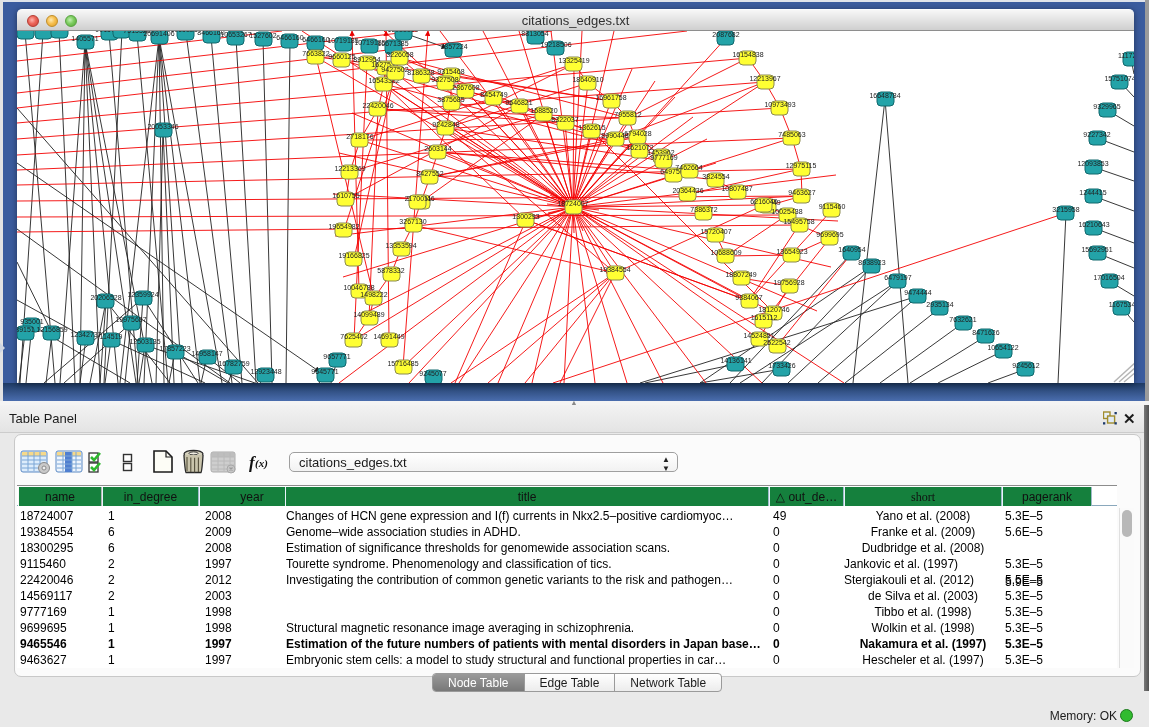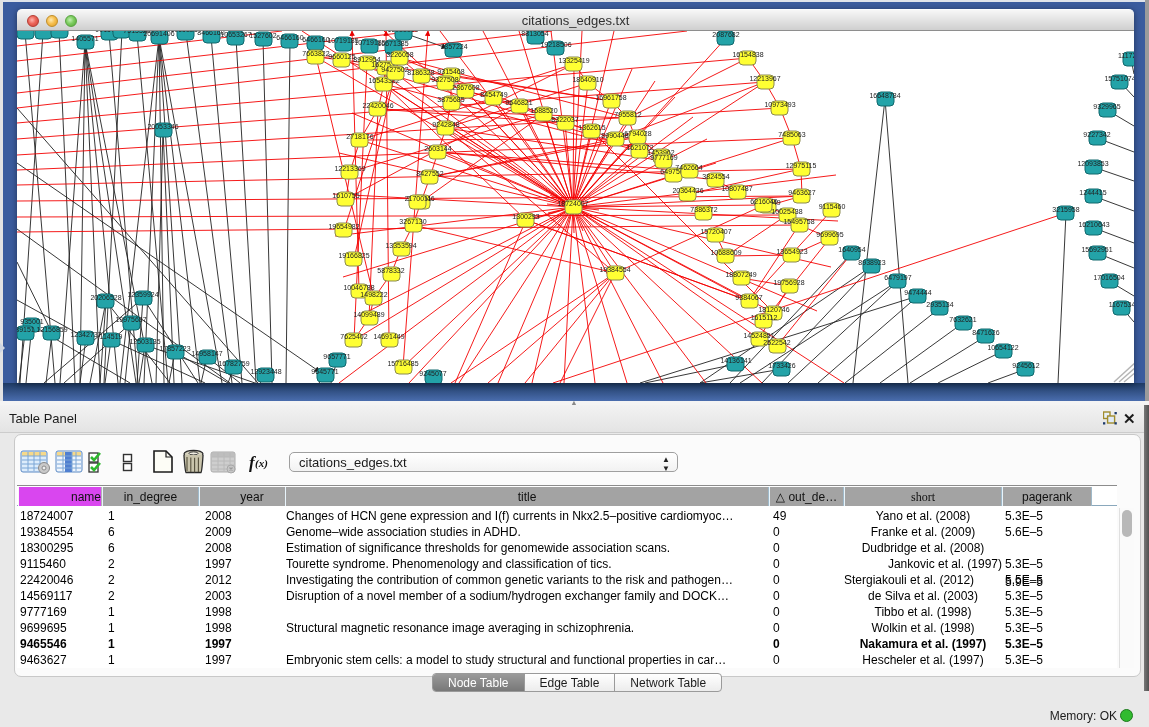--- a/index.html
+++ b/index.html
@@ -37,22 +37,22 @@
 
 
 #toolbar { position:absolute; left:14px; top:444px; width:1100px; height:36px; }
 #dropdown { position:absolute; left:289px; top:452px; width:389px; height:20px; background:linear-gradient(#ffffff,#f2f2f2); border:1px solid #9f9f9f; border-radius:5px; }
 #dropdown .txt { position:absolute; left:9px; top:2px; font-size:13px; color:#1a1a1a; }
 #dropdown .step { position:absolute; right:7px; top:2px; font-size:8px; line-height:9px; color:#222; }
 
 
 #tbl { position:absolute; left:17px; top:485px; width:1100px; height:183px; background:#ffffff; font-size:12px; }
 #thead { position:absolute; left:0; top:0; width:1100px; height:21px; border-top:1px solid #8c8c8c; border-bottom:1px solid #8aa8bc; }
-.th { position:absolute; top:1px; height:19px; background:#a3a3a3; border-right:1px solid #9fb9c9; border-left:1px solid #e8f4fb; text-align:center; font-size:12px; color:#111; padding-top:3px; }
-.th.gray { background:#d946ef; border-left:1px solid #f8f8f8; border-right:1px solid #b5b5b5;text-align:right; }
+.th { position:absolute; top:1px; height:19px; background:#15803d; border-right:1px solid #9fb9c9; border-left:1px solid #e8f4fb; text-align:center; font-size:12px; color:#111; padding-top:3px; }
+.th.gray { background:#15803d; border-left:1px solid #f8f8f8; border-right:1px solid #b5b5b5; }
 .row { position:absolute; left:0; width:1100px; height:16px; white-space:nowrap; }
 .c { position:absolute; top:1px; overflow:hidden; color:#000; }
 
 
 #tabs { position:absolute; left:432px; top:673px; height:19px; display:flex; border:1px solid #9a9a9a; border-radius:4px; overflow:hidden; background:linear-gradient(#ffffff,#ececec); }
 #tabs .tab { font-size:12px; color:#1c1c1c; padding:2px 15px 0 15px; border-right:1px solid #9a9a9a; }
 #tabs .tab.sel { background:linear-gradient(#9a9a9a,#787878); color:#ffffff; }
 #tabs .tab:last-child { border-right:none; }
 
 #mem { position:absolute; right:32px; top:709px; font-size:12px; color:#1c1c1c; }
@@ -753,37 +753,36 @@
         <div class="c" style="left:756px;width:70px;">0</div>
         <div class="c" style="left:827px;width:158px;text-align:center;">Dudbridge et al. (2008)</div>
         <div class="c" style="left:988px;width:100px;margin-top:34px;">5.9E–5</div>
       </div>
 <div class="row" style="top:71px;">
         <div class="c" style="left:3px;width:84px;">9115460</div>
         <div class="c" style="left:91px;width:90px;">2</div>
         <div class="c" style="left:188px;width:80px;">1997</div>
         <div class="c" style="left:269px;width:482px;">Tourette syndrome. Phenomenology and classification of tics.</div>
         <div class="c" style="left:756px;width:70px;">0</div>
-        <div class="c" style="left:827px;width:158px;text-align:right;">Jankovic et al. (1997)</div>
+        <div class="c" style="left:827px;width:158px;text-align:left;">Jankovic et al. (1997)</div>
         <div class="c" style="left:988px;width:100px;">5.3E–5</div>
       </div>
 <div class="row" style="top:87px;">
         <div class="c" style="left:3px;width:84px;">22420046</div>
         <div class="c" style="left:91px;width:90px;">2</div>
         <div class="c" style="left:188px;width:80px;">2012</div>
         <div class="c" style="left:269px;width:482px;">Investigating the contribution of common genetic variants to the risk and pathogen…</div>
         <div class="c" style="left:756px;width:70px;">0</div>
         <div class="c" style="left:827px;width:158px;text-align:left;">Stergiakouli et al. (2012)</div>
         <div class="c" style="left:988px;width:100px;">5.5E–5</div>
       </div>
 <div class="row" style="top:103px;">
         <div class="c" style="left:3px;width:84px;">14569117</div>
         <div class="c" style="left:91px;width:90px;">2</div>
         <div class="c" style="left:188px;width:80px;">2003</div>
-        <div class="c" style="left:269px;width:482px;">Disruption of a novel member of a sodium/hydrogen exchanger family and DOCK…</div>
         <div class="c" style="left:756px;width:70px;">0</div>
         <div class="c" style="left:827px;width:158px;text-align:center;">de Silva et al. (2003)</div>
         <div class="c" style="left:988px;width:100px;">5.3E–5</div>
       </div>
 <div class="row" style="top:119px;">
         <div class="c" style="left:3px;width:84px;">9777169</div>
         <div class="c" style="left:91px;width:90px;">1</div>
         <div class="c" style="left:188px;width:80px;">1998</div>
         <div class="c" style="left:756px;width:70px;">0</div>
         <div class="c" style="left:827px;width:158px;text-align:center;">Tibbo et al. (1998)</div>
@@ -795,20 +794,21 @@
         <div class="c" style="left:188px;width:80px;">1998</div>
         <div class="c" style="left:269px;width:482px;">Structural magnetic resonance image averaging in schizophrenia.</div>
         <div class="c" style="left:756px;width:70px;">0</div>
         <div class="c" style="left:827px;width:158px;text-align:center;">Wolkin et al. (1998)</div>
         <div class="c" style="left:988px;width:100px;">5.3E–5</div>
       </div>
 <div class="row" style="top:151px;font-weight:bold;">
         <div class="c" style="left:3px;width:84px;">9465546</div>
         <div class="c" style="left:91px;width:90px;">1</div>
         <div class="c" style="left:188px;width:80px;">1997</div>
+        <div class="c" style="left:269px;width:482px;">Estimation of the future numbers of patients with mental disorders in Japan base…</div>
         <div class="c" style="left:756px;width:70px;">0</div>
         <div class="c" style="left:827px;width:158px;text-align:center;">Nakamura et al. (1997)</div>
         <div class="c" style="left:988px;width:100px;">5.3E–5</div>
       </div>
 <div class="row" style="top:167px;">
         <div class="c" style="left:3px;width:84px;">9463627</div>
         <div class="c" style="left:91px;width:90px;">1</div>
         <div class="c" style="left:188px;width:80px;">1997</div>
         <div class="c" style="left:269px;width:482px;">Embryonic stem cells: a model to study structural and functional properties in car…</div>
         <div class="c" style="left:756px;width:70px;">0</div>

